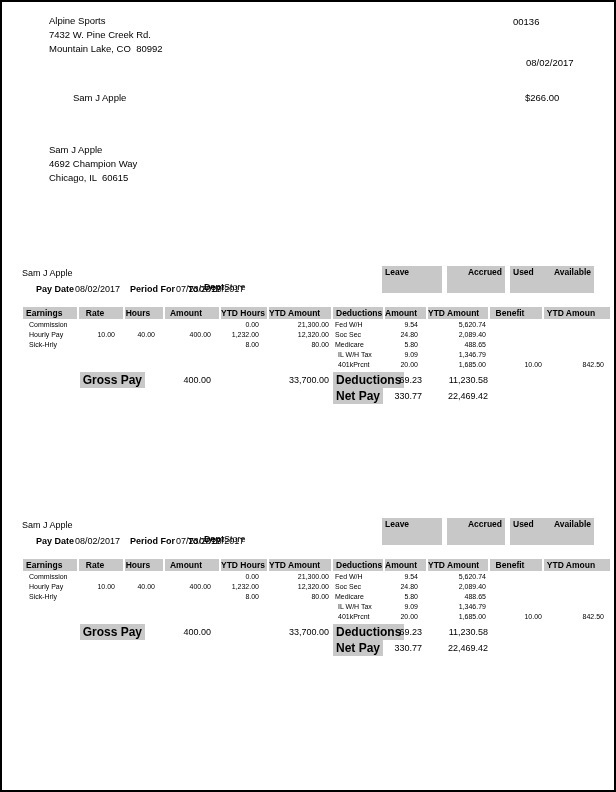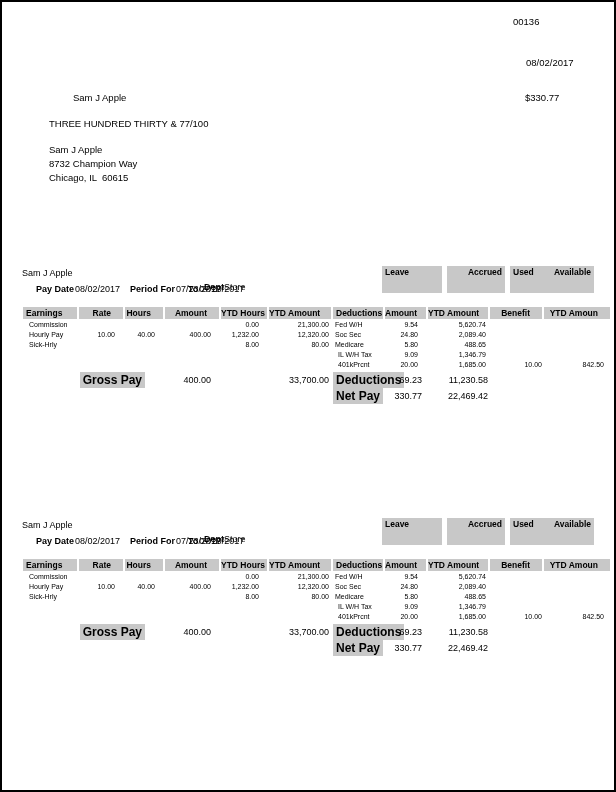--- a/index.html
+++ b/index.html
@@ -35,21 +35,21 @@
   .g-paydate{left:34px;} .g-period{left:128px;} .g-to{left:186px;}
   .pd-group b{font-weight:bold;margin-right:1px;}
   
   table.stub-tbl{
     table-layout:fixed;border-collapse:separate;border-spacing:2px 0;
     width:591px;margin:10px 16px 0 19px;
   }
   .stub-tbl td,.stub-tbl th{padding:0;overflow:visible;white-space:nowrap;vertical-align:middle;}
   .stub-tbl th{
     background:var(--hdr);font-size:8.5px;font-weight:bold;height:12px;
-    text-align:right;padding-right:12px;box-sizing:border-box;
+    text-align:center;padding-right:12px;box-sizing:border-box;
   }
   .stub-tbl th.hl{text-align:left;padding-left:3px;padding-right:0;}
   .stub-tbl tr.det td{font-size:7px;height:10px;}
   td.nm{padding-left:6px;}
   td.dnm{padding-left:2px;}
   td.dnm.ind{padding-left:5px;}
   td.v2,td.v3,td.v4,td.v5,td.v8{text-align:right;padding-right:8px;}
   td.v6,td.v9{text-align:right;padding-right:2px;}
   td.v10{text-align:right;padding-right:0;}
   td.v11{text-align:right;padding-right:6px;}
@@ -65,30 +65,34 @@
   }
   td.sum-r{text-align:left;}
   td.sum-r2{text-align:right;padding-right:18px;}
   td.sum-l{text-align:left;}
 </style>
 </head>
 <body>
 
 <div class="page" style="--hdr:#c8c8c8;">
 
+  <div class="abs check-text company-block">
+    <div>Alpine Sports</div>
+    <div>7432 W. Pine Creek Rd.</div>
+    <div class="pre">Mountain Lake, CO  80992</div>
+  </div>
 
   <div class="abs check-text check-number">00136</div>
   <div class="abs check-text check-date">08/02/2017</div>
   <div class="abs check-text payee-name">Sam J Apple</div>
-  <div class="abs check-text check-amount">$330.77</div>
-  <div class="abs check-text amount-words">THREE HUNDRED THIRTY &amp; 77/100</div>
+  <div class="abs check-text check-amount">$266.00</div>
 
   <div class="abs check-text recipient-block">
     <div>Sam J Apple</div>
-    <div>8732 Champion Way</div>
+    <div>4692 Champion Way</div>
     <div class="pre">Chicago, IL  60615</div>
   </div>
 
   <section class="stub" style="top:263px;">
     <div class="stub-line1">
       <span class="employee">Sam J Apple</span>
       <span class="dept"><b>Dept</b><span>Store</span></span>
       <div class="leave-bar">
         <span class="lv lv-leave">Leave</span>
         <span class="lv lv-accrued">Accrued</span>

